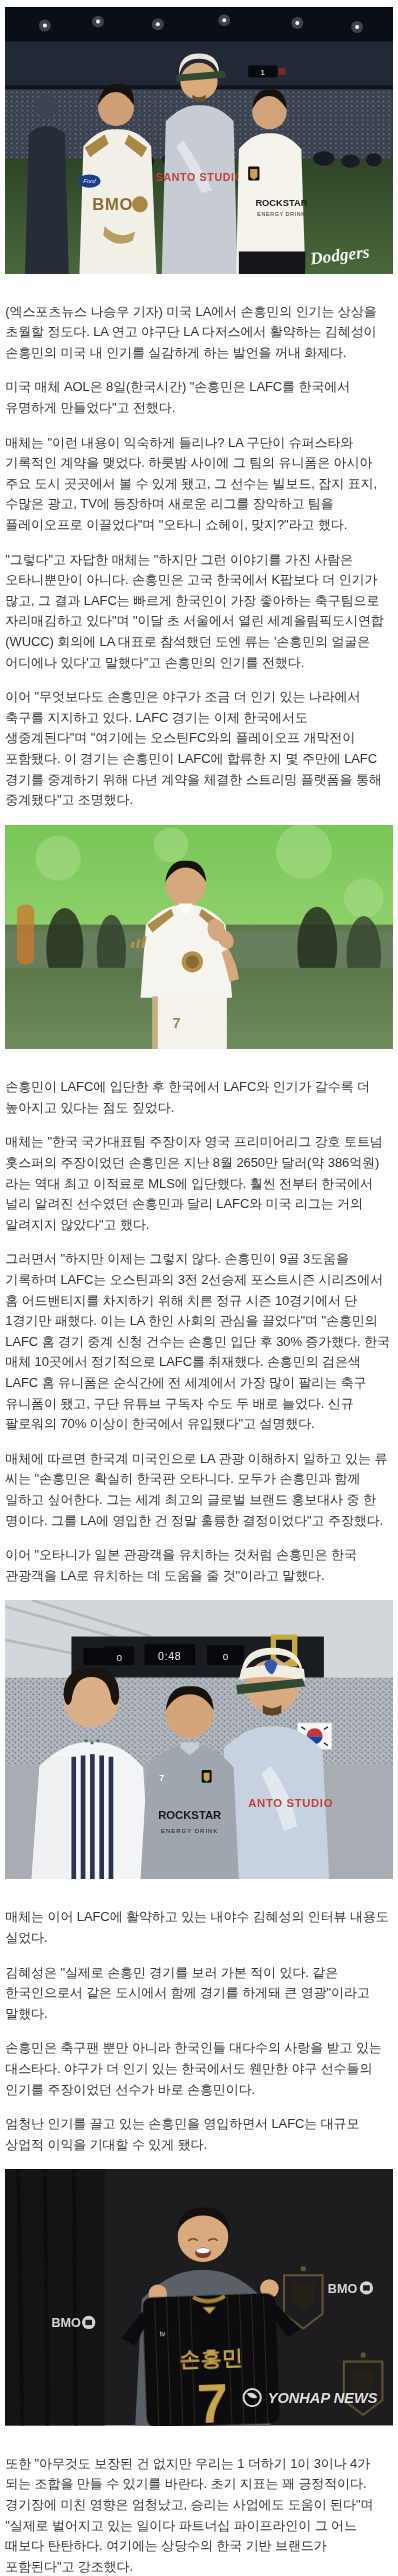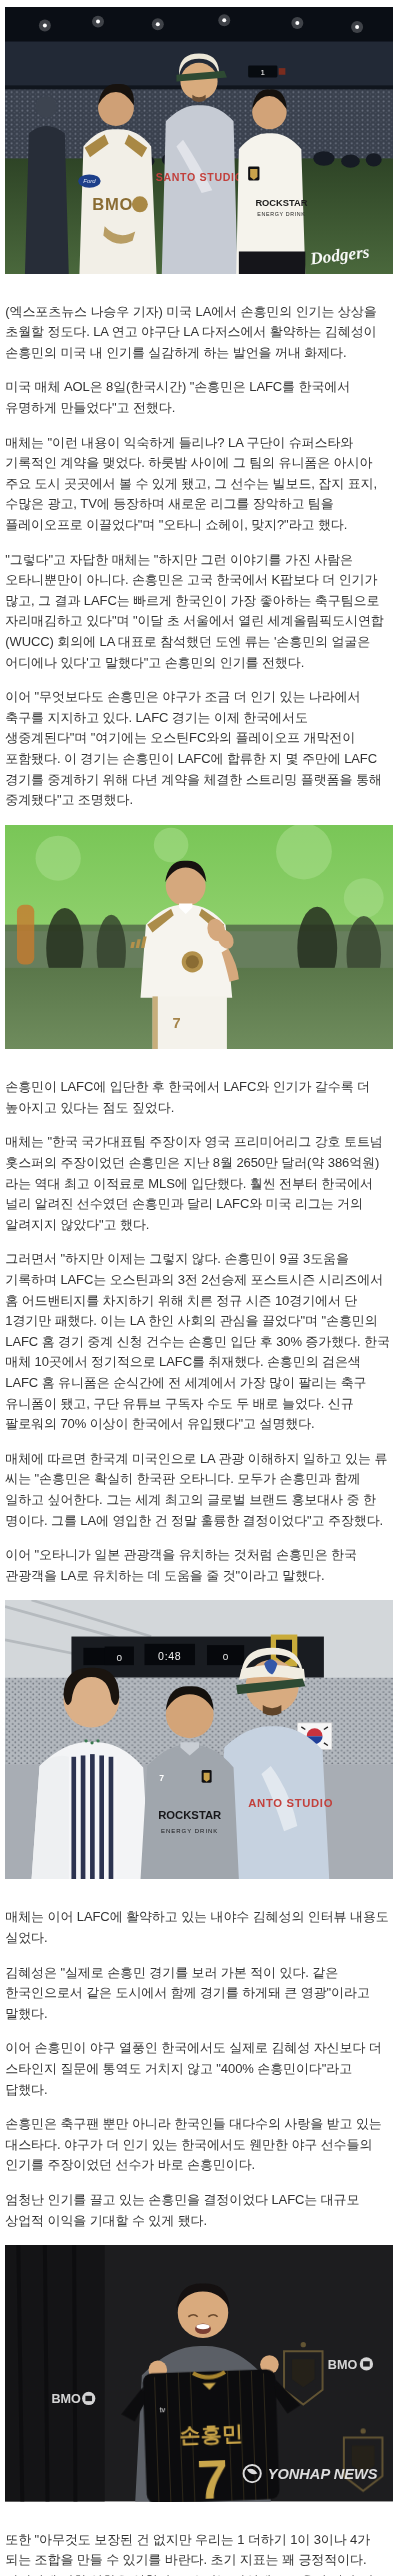--- a/index.html
+++ b/index.html
@@ -252,23 +252,22 @@
         <rect x="296" y="256" width="15" height="19" rx="2" fill="#101013"></rect>
         <path d="M299 260 h9 v10 l-4.5 3.5 l-4.5 -3.5 Z" fill="#c9a24b"></path>
         <text x="278" y="330" text-anchor="middle" font-size="17" font-weight="bold" fill="#17171a">ROCKSTAR</text>
         <text x="278" y="350" text-anchor="middle" font-size="9" fill="#17171a" letter-spacing="1.5">ENERGY DRINK</text>
       </g>
     </svg>
   </figure>
 
   <p class="para">매체는 이어 LAFC에 활약하고 있는 내야수 김혜성의 인터뷰 내용도 실었다.</p>
   <p class="para">김혜성은 "실제로 손흥민 경기를 보러 가본 적이 있다. 같은 한국인으로서 같은 도시에서 함께 경기를 하게돼 큰 영광"이라고 말했다.</p>
-  <p class="para">이어 손흥민이 야구 열풍인 한국에서도 실제로 김혜성 자신보다 더 스타인지 질문에 통역도 거치지 않고 "400% 손흥민이다"라고 답했다.</p>
   <p class="para">손흥민은 축구팬 뿐만 아니라 한국인들 대다수의 사랑을 받고 있는 대스타다. 야구가 더 인기 있는 한국에서도 웬만한 야구 선수들의 인기를 주장이었던 선수가 바로 손흥민이다.</p>
-  <p class="para">엄청난 인기를 끌고 있는 손흥민을 결정이었다 LAFC는 대규모 상업적 이익을 기대할 수 있게 됐다.</p>
+  <p class="para">엄청난 인기를 끌고 있는 손흥민을 영입하면서 LAFC는 대규모 상업적 이익을 기대할 수 있게 됐다.</p>
 
   <figure class="photo">
     <svg viewBox="0 0 584 386">
       <rect x="0" y="0" width="584" height="386" fill="#1d1d1f"></rect>
       <g>
         <rect x="0" y="0" width="150" height="386" fill="#141416"></rect>
         <g stroke="#0c0c0e" stroke-width="6" opacity="0.8">
             <line x1="20" y1="0" x2="26" y2="386"></line>
             <line x1="60" y1="0" x2="64" y2="386"></line>
             <line x1="104" y1="0" x2="106" y2="386"></line>

